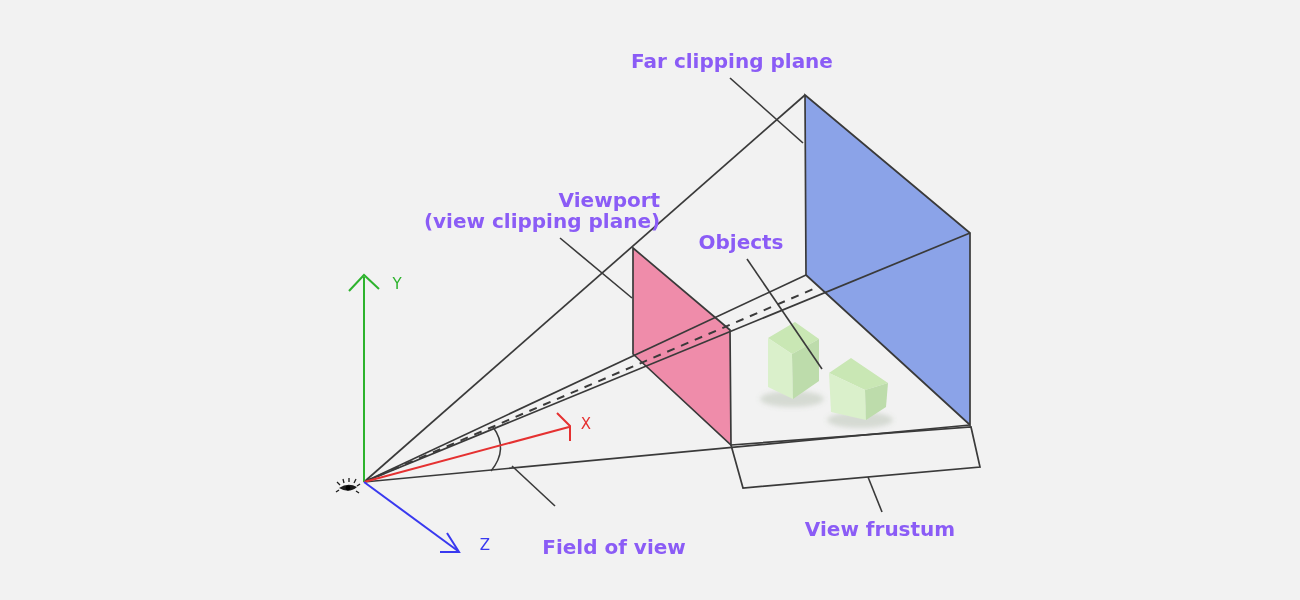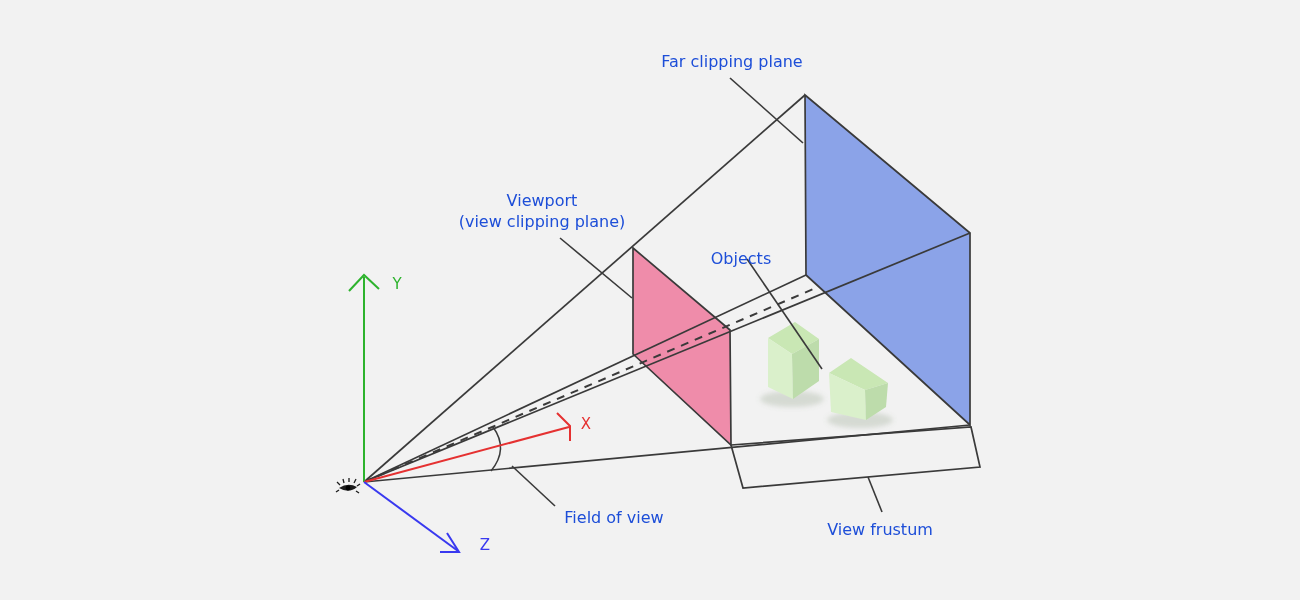--- a/index.html
+++ b/index.html
@@ -8,25 +8,26 @@
     width: 1300px;
     height: 600px;
     background: #f2f2f2;
     overflow: hidden;
     font-family: "DejaVu Sans", "Liberation Sans", sans-serif;
   }
   .stage svg { position: absolute; left: 0; top: 0; }
   .label {
     position: absolute;
     transform: translate(-50%, -50%);
-    font-size: 16px;
+    font-size: 20px;
     line-height: 21px;
-    color: #1d4ed8;
+    color: #8b5cf6;
     white-space: nowrap;
     text-align: center;
+    font-weight: bold;
   }
   .axis-label { font-size: 15px; font-weight: 500; }
   .axis-x { color: #e53131; }
   .axis-y { color: #2db32d; }
   .axis-z { color: #3939f0; }
   .ink { stroke: #3a3a3a; fill: none; }
 </style>
 </head>
 <body>
 
@@ -101,28 +102,28 @@
         <line x1="-9" y1="2" x2="-12" y2="4"></line>
         <line x1="8" y1="3" x2="11" y2="5"></line>
       </g>
       <path d="M -9 0 Q 0 -6 9 -1 Q 1 6 -9 0 Z" fill="#1c1c1c"></path>
       <circle cx="0" cy="0" r="2.4" fill="#000"></circle>
     </g>
   </svg>
 
   <div class="label" style="left:732px; top:61px;">Far clipping plane</div>
 
-  <div class="label" style="left:542px; top:211px;">
+  <div class="label" style="left:542px; top:211px;text-align:right;">
     <div>Viewport</div>
     <div>(view clipping plane)</div>
   </div>
 
-  <div class="label" style="left:741px; top:258px;">Objects</div>
+  <div class="label" style="left:741px; top:242px;">Objects</div>
 
-  <div class="label" style="left:614px; top:517px;">Field of view</div>
+  <div class="label" style="left:614px; top:547px;">Field of view</div>
 
   <div class="label" style="left:880px; top:529px;">View frustum</div>
 
   <div class="label axis-label axis-y" style="left:397px; top:284px;">Y</div>
   <div class="label axis-label axis-x" style="left:586px; top:424px;">X</div>
   <div class="label axis-label axis-z" style="left:485px; top:545px;">Z</div>
 
 </div>
 
 </body></html>

